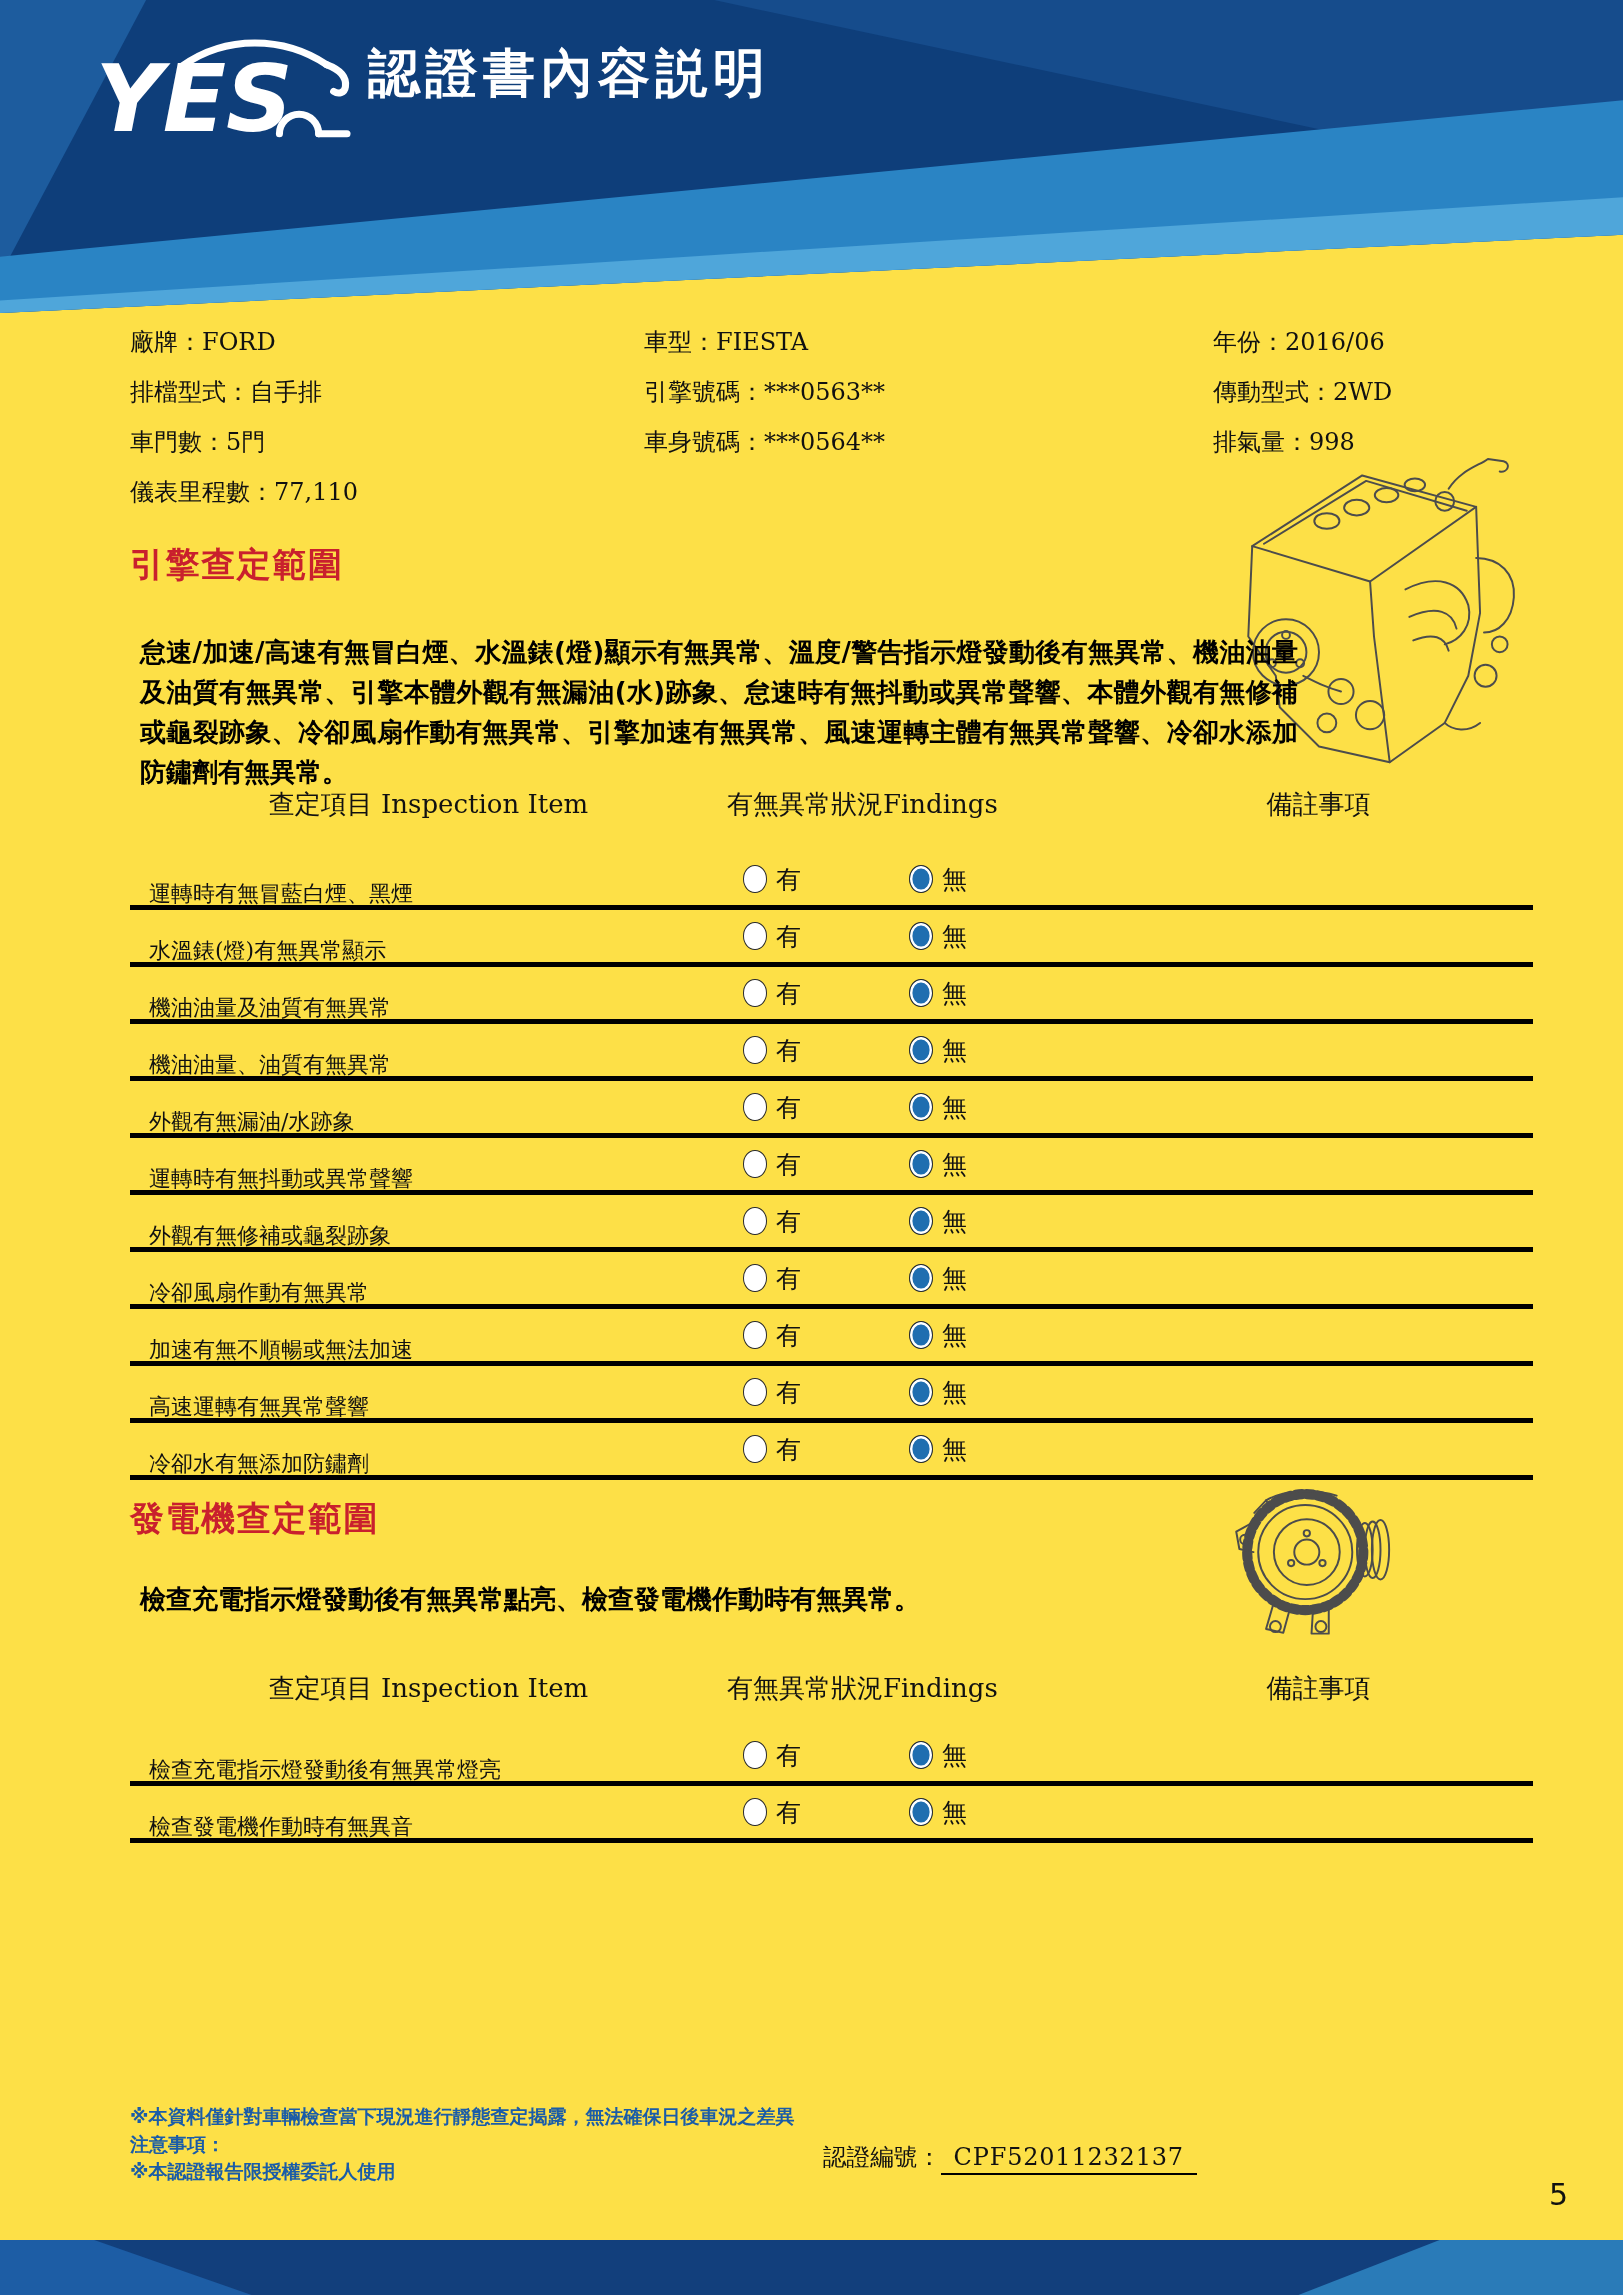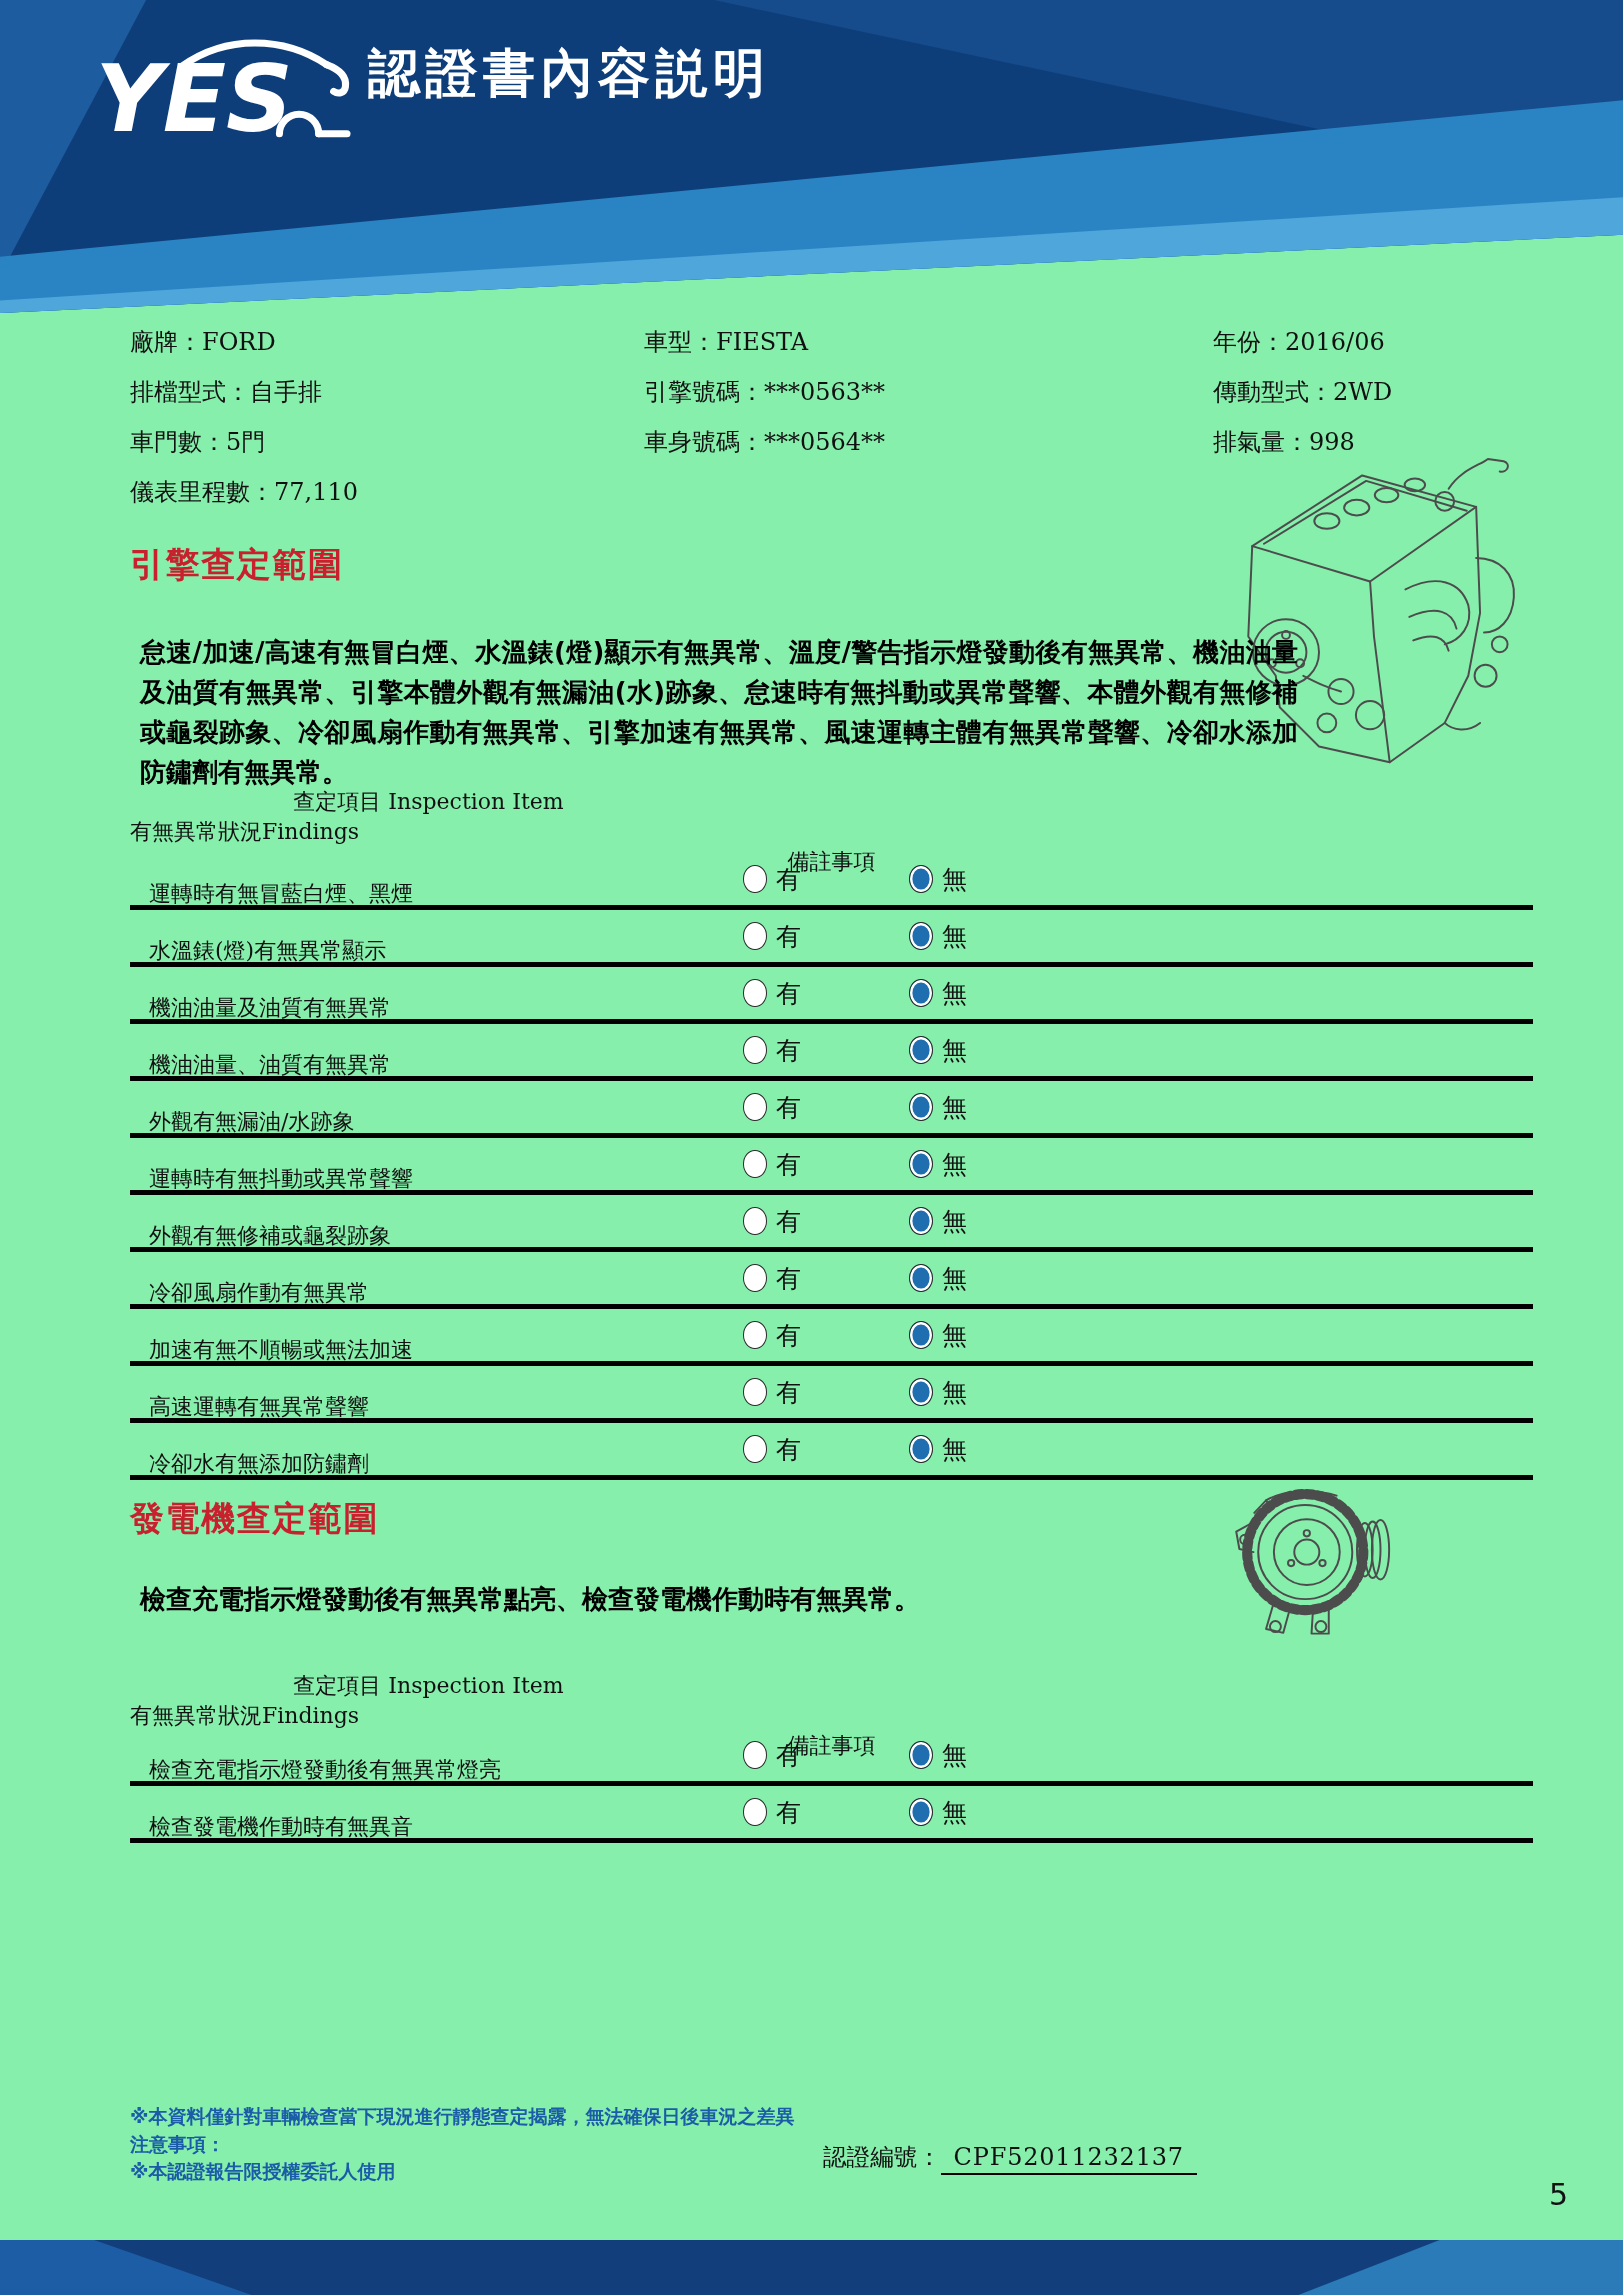--- a/index.html
+++ b/index.html
@@ -1,17 +1,17 @@
 <!DOCTYPE html>
 <html style="font-size:12.6px"><head>
 <meta charset="utf-8">
 <style>
   html,body { margin:0; padding:0; background:#ffffff; }
   .page {
-    position:relative; width:1623px; height:2295px; background:#86efac;
+    position:relative; width:1623px; height:2295px; background:#fde047;
     overflow:hidden; font-family:"DejaVu Serif", serif; color:#111;
   }
 
   
   .header {
     position:absolute; top:0; left:0; width:1623px; height:313px;
     background:#0e3e7a;
     clip-path:polygon(0 0, 100% 0, 100% 75%, 0 100%);
   }
   .header .shape { position:absolute; inset:0; }
@@ -49,21 +49,21 @@
   #generator-desc { top:1567px; width:1158px; }
 
   
   .engine-art { position:absolute; left:1209px; top:440px; width:330px; height:338px; }
   .alt-art    { position:absolute; left:1219px; top:1475px; width:196px; height:173px; }
 
   
   .insp-table { position:absolute; left:130px; width:1403px; }
   #engine-table { top:787px; }
   #generator-table { top:1671px; }
-  .t-head { display:flex; font-size:22px;flex-direction:column; }
+  .t-head { display:flex; font-size:26px; }
   #engine-table .t-head { height:66px; }
   #generator-table .t-head { height:58px; }
   .t-head .h1 { width:597px; text-align:center; }
   .t-head .h2 { width:377px; }
   .t-head .h3 { flex:1; text-align:center; }
   .t-row {
     display:flex; align-items:center; height:52px;
     border-bottom:5.5px solid #000;
   }
   .t-row .label { width:613px; padding-left:19px; font-size:22px; white-space:nowrap; box-sizing:border-box;margin-top:30px; }

